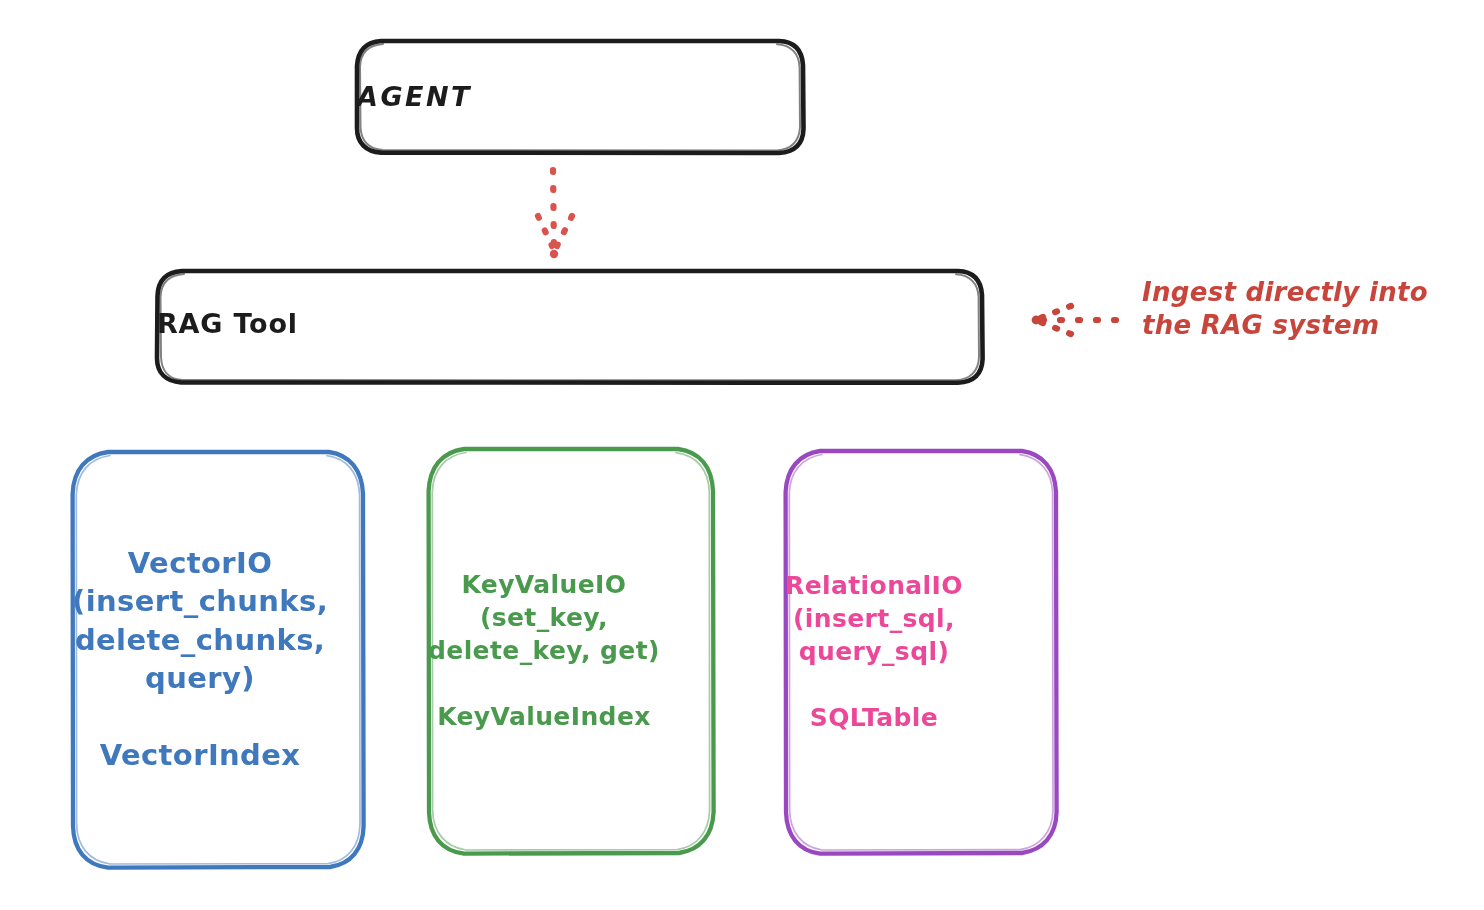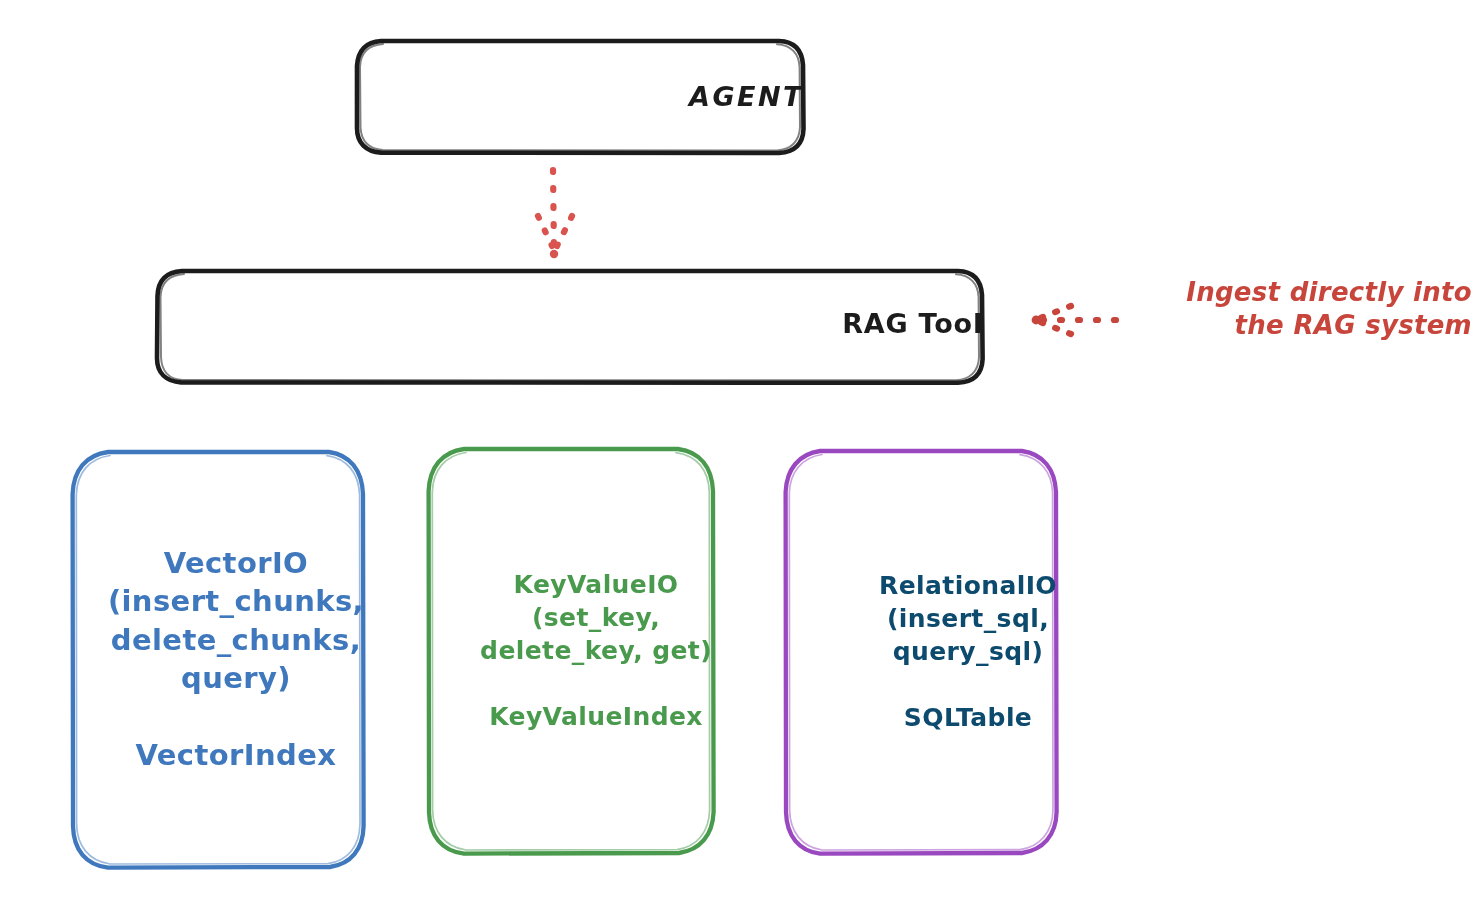--- a/index.html
+++ b/index.html
@@ -22,21 +22,21 @@
     width: 1484px;
     height: 910px;
   }
 
   
   .node {
     position: absolute;
     box-sizing: border-box;
     display: flex;
     align-items: center;
-    justify-content: flex-end;
+    justify-content: flex-start;
     text-align: center;
     background: transparent;
     z-index: 3;
   }
 
   .node-label {
     white-space: pre-line;
     line-height: 1.30;
     letter-spacing: 0.4px;
   }
@@ -99,32 +99,32 @@
   }
   #keyvalueio-node .node-label {
     font-size: 25px;
     font-weight: 700;
     color: #4a9a4d;
     line-height: 1.32;
   }
   #relationalio-node .node-label {
     font-size: 25px;
     font-weight: 700;
-    color: #0c4a6e;
+    color: #ec4899;
     line-height: 1.32;
   }
 
   
   #ingest-annotation {
     position: absolute;
     left: 1142px;
     top: 276px;
     width: 330px;
     z-index: 4;
-    text-align: right;
+    text-align: left;
   }
   #ingest-annotation .anno-text {
     font-size: 26px;
     font-weight: 700;
     font-style: italic;
     color: #c8453c;
     line-height: 1.28;
     letter-spacing: 0.3px;
     white-space: pre-line;
     display: block;

